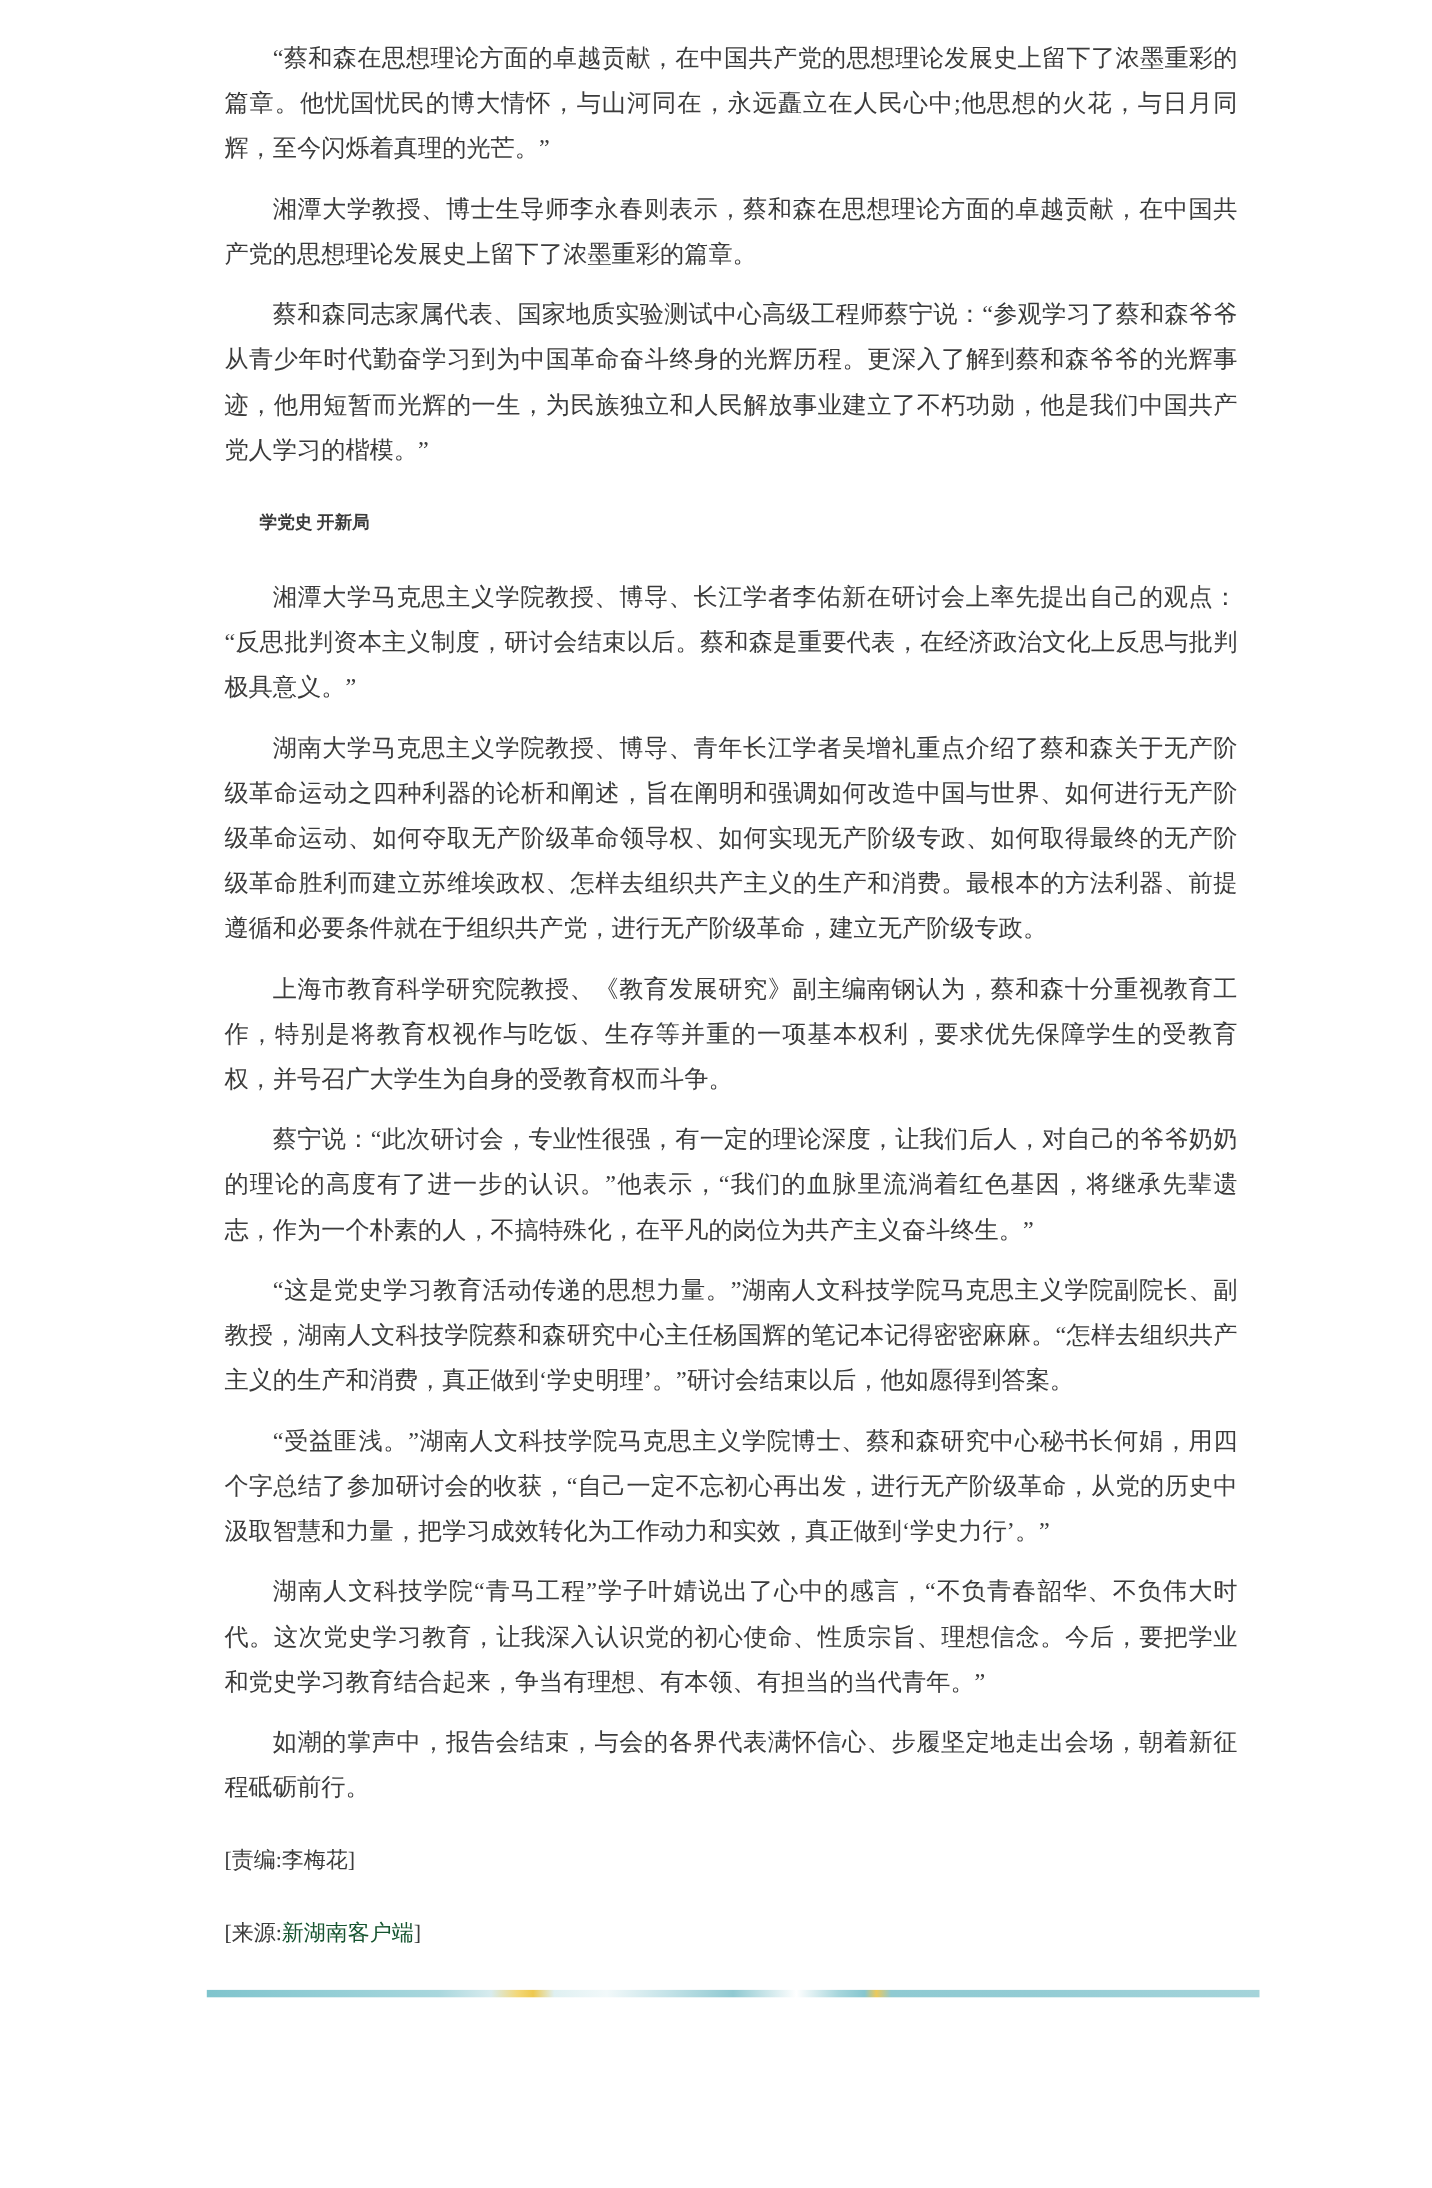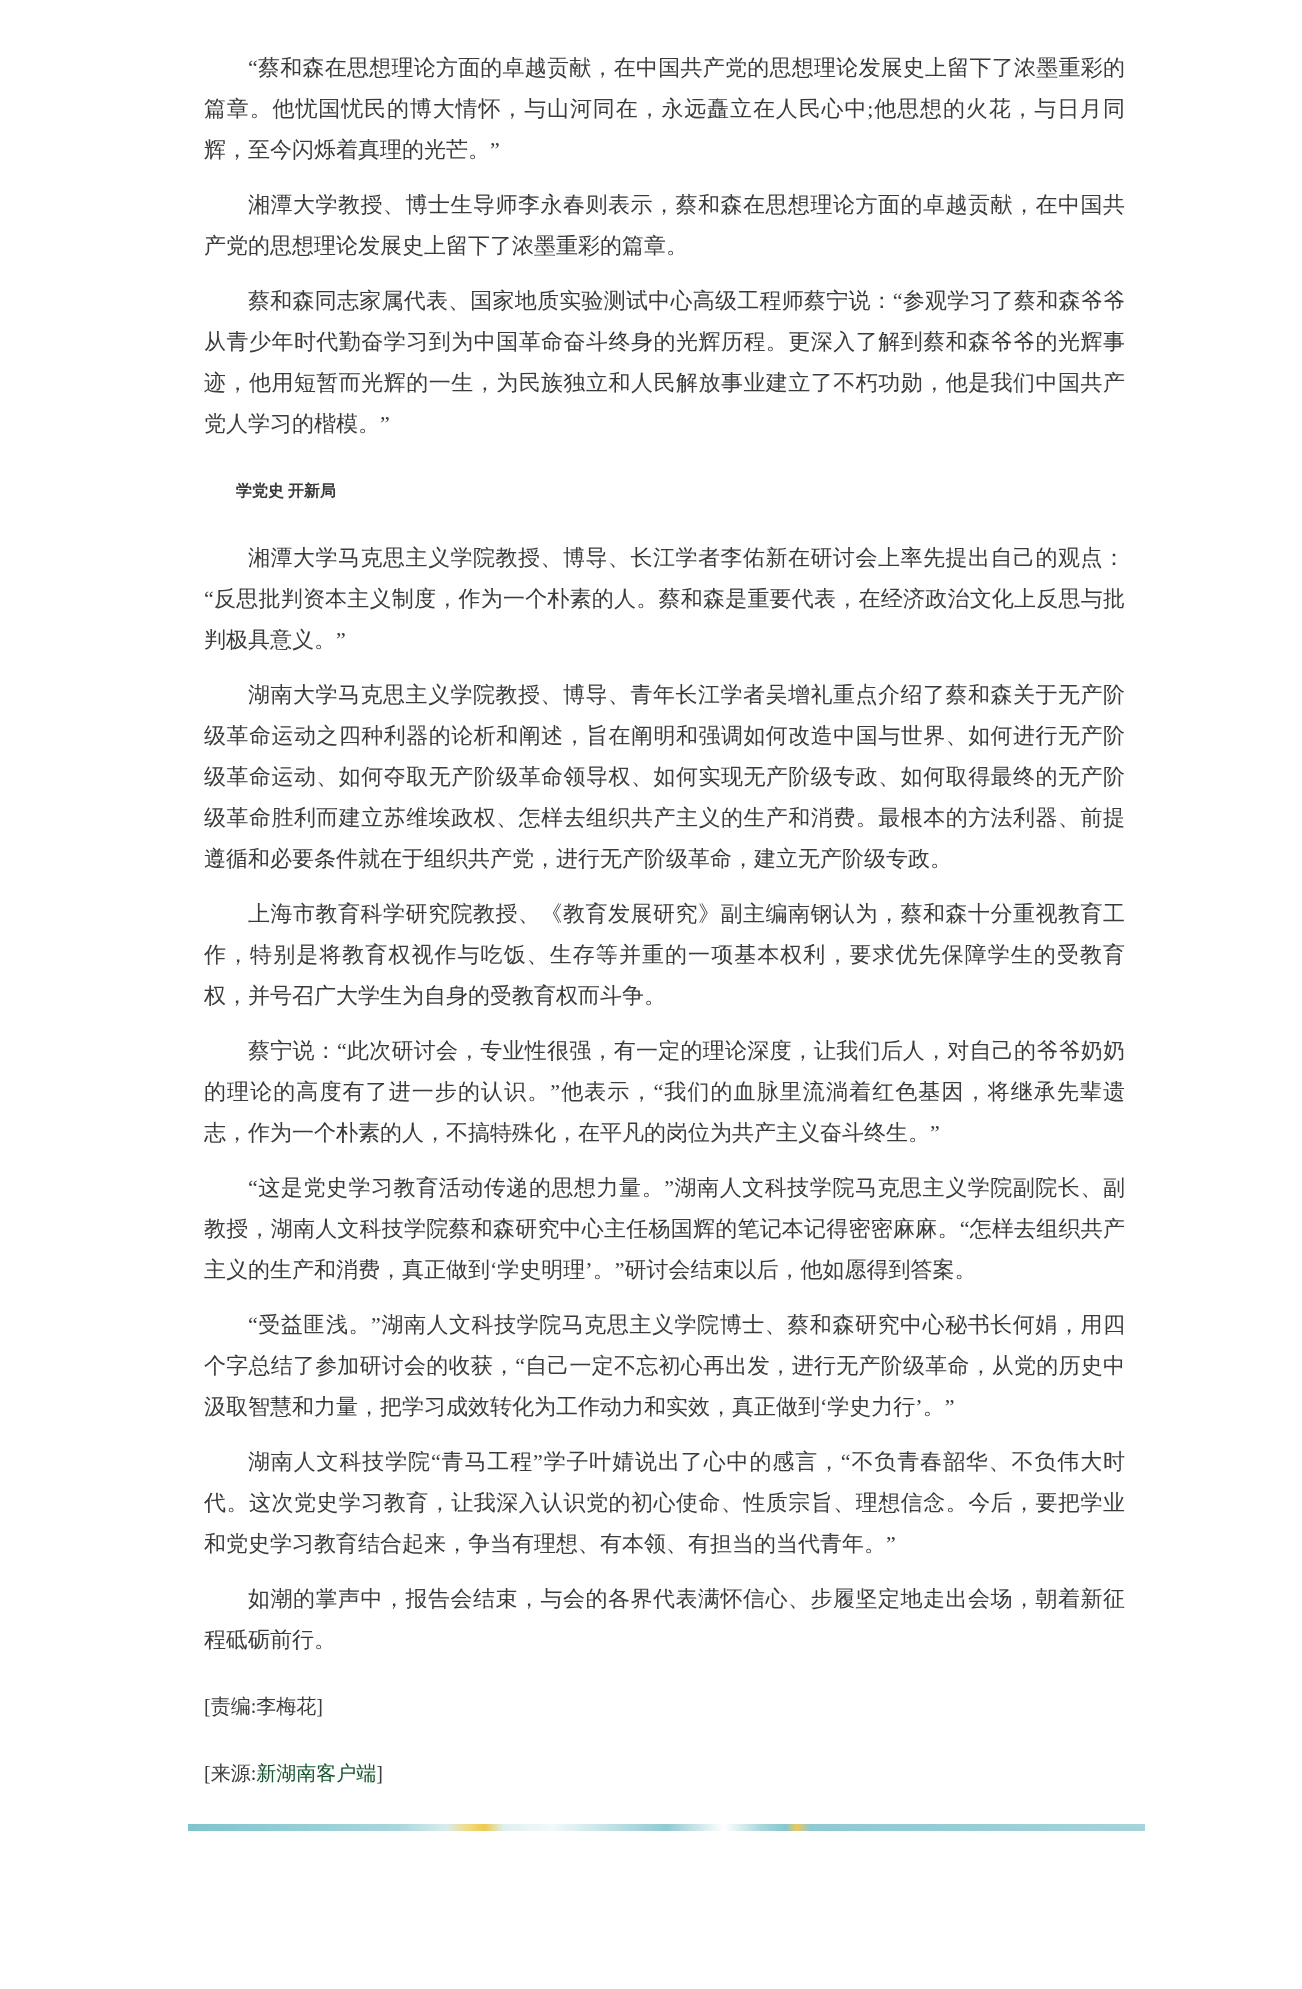--- a/index.html
+++ b/index.html
@@ -7,21 +7,21 @@
     padding: 0;
     background: #ffffff;
   }
   body {
     width: 1302px;
     font-family: "Liberation Serif", "DejaVu Serif", serif;
   }
   .article {
     width: 921px;
     margin-left: 204px;
-    padding-top: 33px;
+    padding-top: 18px;
     color: #3b3b3b;
     font-size: 22px;
     line-height: 41px;
   }
   .article p.para {
     margin: 14px 0;
     text-indent: 2em;
     text-align: justify;
     text-justify: inter-ideograph;
   }
@@ -59,21 +59,21 @@
 </style>
 </head>
 <body>
 
 <div class="article">
   <div id="paragraphs-container">
       <p class="para">“蔡和森在思想理论方面的卓越贡献，在中国共产党的思想理论发展史上留下了浓墨重彩的篇章。他忧国忧民的博大情怀，与山河同在，永远矗立在人民心中;他思想的火花，与日月同辉，至今闪烁着真理的光芒。”</p>
       <p class="para">湘潭大学教授、博士生导师李永春则表示，蔡和森在思想理论方面的卓越贡献，在中国共产党的思想理论发展史上留下了浓墨重彩的篇章。</p>
       <p class="para">蔡和森同志家属代表、国家地质实验测试中心高级工程师蔡宁说：“参观学习了蔡和森爷爷从青少年时代勤奋学习到为中国革命奋斗终身的光辉历程。更深入了解到蔡和森爷爷的光辉事迹，他用短暂而光辉的一生，为民族独立和人民解放事业建立了不朽功勋，他是我们中国共产党人学习的楷模。”</p>
       <h3 class="section-heading">学党史 开新局</h3>
-      <p class="para">湘潭大学马克思主义学院教授、博导、长江学者李佑新在研讨会上率先提出自己的观点：“反思批判资本主义制度，作为一个朴素的人。蔡和森是重要代表，在经济政治文化上反思与批判极具意义。”</p>
+      <p class="para">湘潭大学马克思主义学院教授、博导、长江学者李佑新在研讨会上率先提出自己的观点：“反思批判资本主义制度，研讨会结束以后。蔡和森是重要代表，在经济政治文化上反思与批判极具意义。”</p>
       <p class="para">湖南大学马克思主义学院教授、博导、青年长江学者吴增礼重点介绍了蔡和森关于无产阶级革命运动之四种利器的论析和阐述，旨在阐明和强调如何改造中国与世界、如何进行无产阶级革命运动、如何夺取无产阶级革命领导权、如何实现无产阶级专政、如何取得最终的无产阶级革命胜利而建立苏维埃政权、怎样去组织共产主义的生产和消费。最根本的方法利器、前提遵循和必要条件就在于组织共产党，进行无产阶级革命，建立无产阶级专政。</p>
       <p class="para">上海市教育科学研究院教授、《教育发展研究》副主编南钢认为，蔡和森十分重视教育工作，特别是将教育权视作与吃饭、生存等并重的一项基本权利，要求优先保障学生的受教育权，并号召广大学生为自身的受教育权而斗争。</p>
       <p class="para">蔡宁说：“此次研讨会，专业性很强，有一定的理论深度，让我们后人，对自己的爷爷奶奶的理论的高度有了进一步的认识。”他表示，“我们的血脉里流淌着红色基因，将继承先辈遗志，作为一个朴素的人，不搞特殊化，在平凡的岗位为共产主义奋斗终生。”</p>
       <p class="para">“这是党史学习教育活动传递的思想力量。”湖南人文科技学院马克思主义学院副院长、副教授，湖南人文科技学院蔡和森研究中心主任杨国辉的笔记本记得密密麻麻。“怎样去组织共产主义的生产和消费，真正做到‘学史明理’。”研讨会结束以后，他如愿得到答案。</p>
       <p class="para">“受益匪浅。”湖南人文科技学院马克思主义学院博士、蔡和森研究中心秘书长何娟，用四个字总结了参加研讨会的收获，“自己一定不忘初心再出发，进行无产阶级革命，从党的历史中汲取智慧和力量，把学习成效转化为工作动力和实效，真正做到‘学史力行’。”</p>
       <p class="para">湖南人文科技学院“青马工程”学子叶婧说出了心中的感言，“不负青春韶华、不负伟大时代。这次党史学习教育，让我深入认识党的初心使命、性质宗旨、理想信念。今后，要把学业和党史学习教育结合起来，争当有理想、有本领、有担当的当代青年。”</p>
       <p class="para">如潮的掌声中，报告会结束，与会的各界代表满怀信心、步履坚定地走出会场，朝着新征程砥砺前行。</p>
     </div>
 
   <p class="footer-line">[责编:李梅花]</p>

